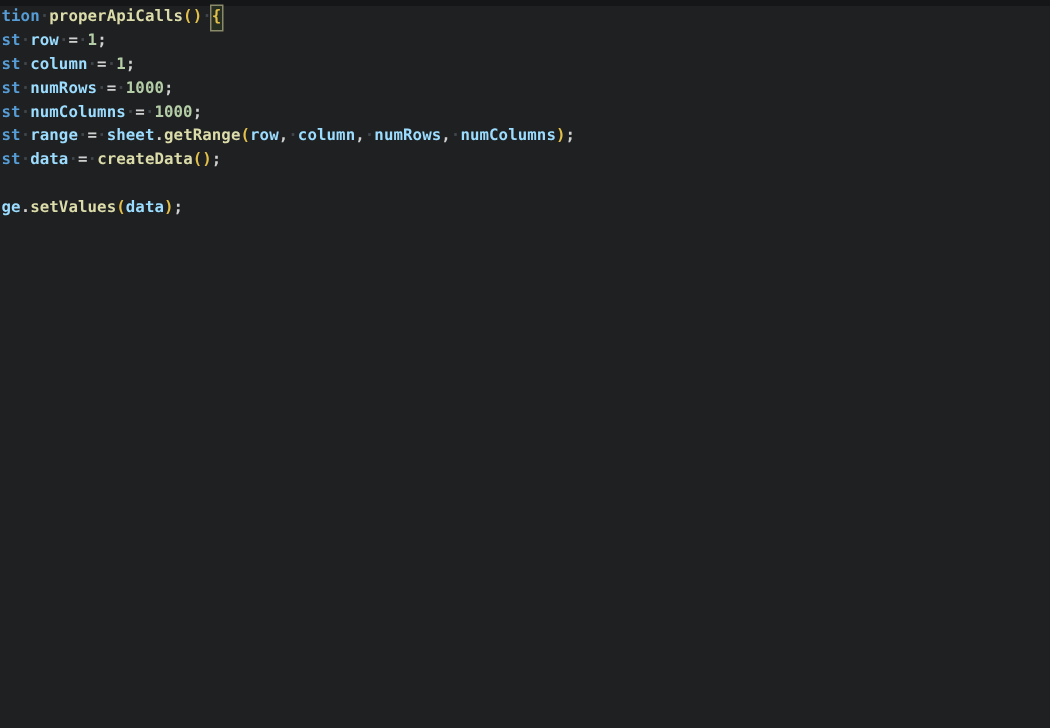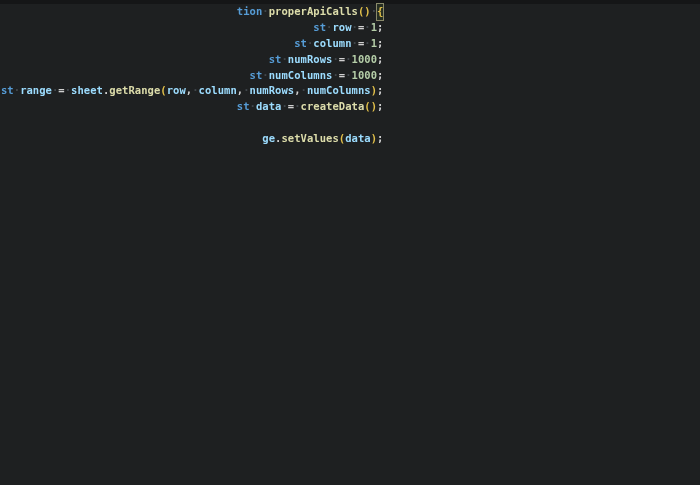--- a/index.html
+++ b/index.html
@@ -32,21 +32,20 @@
     left: 1px;
     font-family: "DejaVu Sans Mono", "Liberation Mono", monospace;
     font-size: 10.5px;
     font-weight: 700;
     line-height: 15.9px;
     white-space: pre;
     letter-spacing: 0.05px;
   }
   .line {
     height: 15.9px;
-    text-align: right;
   }
   .tok {
     display: inline-block;
   }
   .tok-bm {
     outline: 1px solid #8a8a6a;
     outline-offset: 0px;
     background: rgba(80, 110, 40, 0.18);
   }
 </style>

